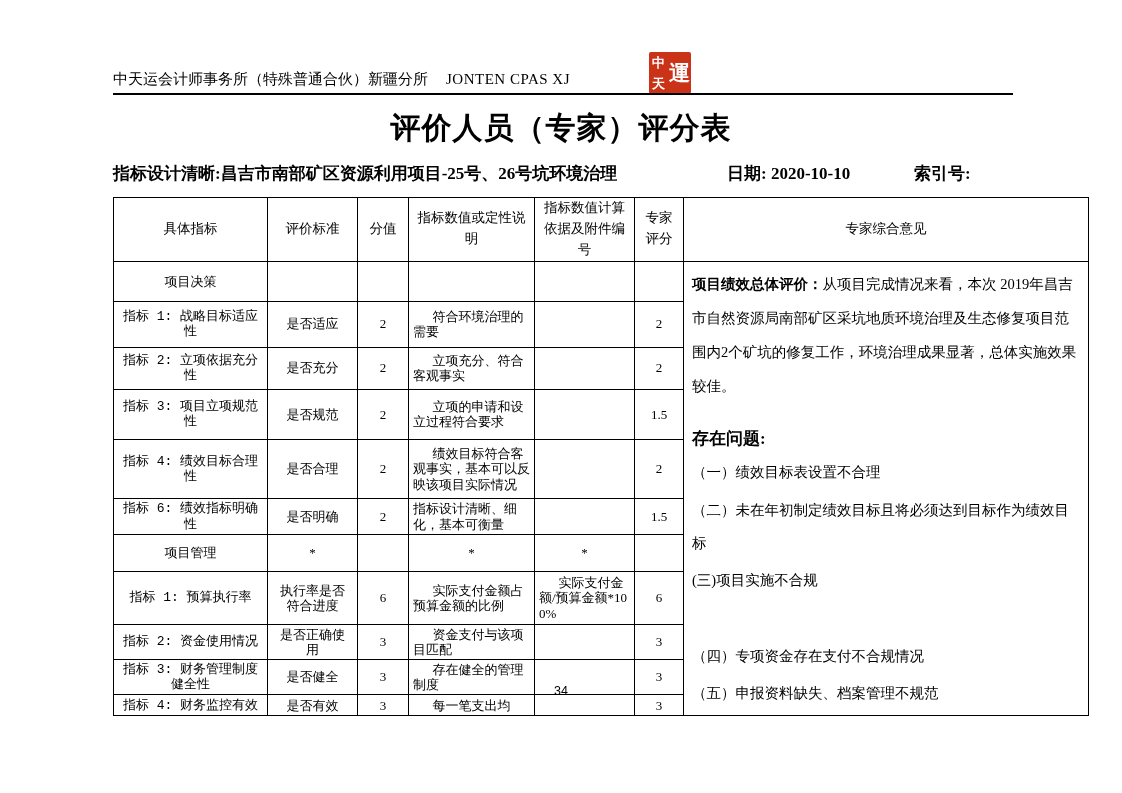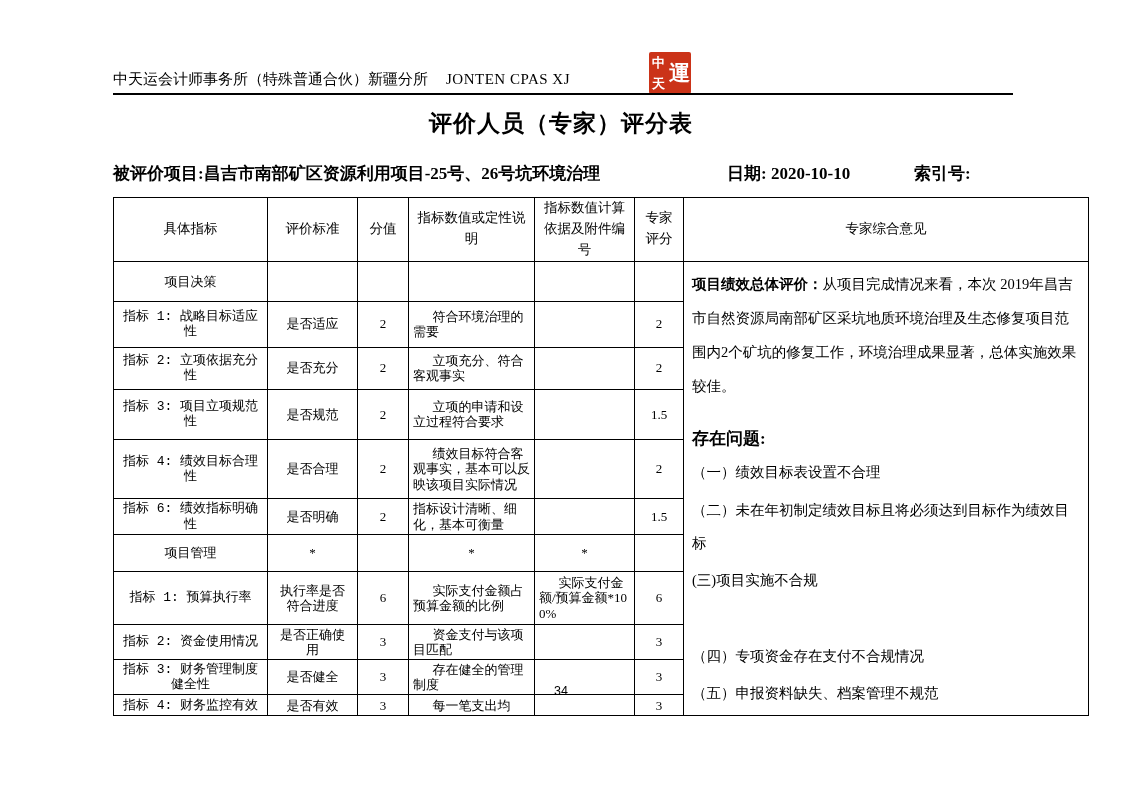--- a/index.html
+++ b/index.html
@@ -11,21 +11,21 @@
   .firm-en{margin-left:18px;letter-spacing:.5px;}
   .head-rule{position:absolute;top:93px;left:113px;width:900px;height:2px;background:#000;}
   .seal{position:absolute;left:649px;top:52px;width:42px;height:42px;background:#cb3318;
         border-radius:2px;color:#fff;display:grid;grid-template-columns:45% 55%;grid-template-rows:1fr 1fr;
         font-weight:700;line-height:1;}
   .seal span{display:flex;align-items:center;justify-content:center;font-size:13px;}
   .seal .seal-right{grid-column:2;grid-row:1/3;font-size:21px;}
 
   
   .title{position:absolute;top:108px;left:0;width:1122px;text-align:center;
-         font-size:23px;font-weight:700;letter-spacing:1px;}
+         font-size:30px;font-weight:700;letter-spacing:1px;}
   .meta{position:absolute;top:162px;left:0;width:1122px;height:26px;font-size:17px;font-weight:700;}
   .meta .m-project{position:absolute;left:113px;top:0;}
   .meta .m-date{position:absolute;left:727px;top:0;}
   .meta .m-index{position:absolute;left:914px;top:0;}
 
   
   table.score{position:absolute;top:197px;left:113px;width:975px;table-layout:fixed;
               border-collapse:collapse;font-size:13px;line-height:1.18;}
   table.score th,table.score td{border:1px solid #000;padding:1px 4px;vertical-align:middle;
               font-weight:400;word-break:break-all;overflow:hidden;}
@@ -75,21 +75,21 @@
   <div class="seal">
     <span>中</span>
     <span class="seal-right">運</span>
     <span>天</span>
   </div>
   <div class="head-rule"></div>
 
   <div class="title">评价人员（专家）评分表</div>
 
   <div class="meta">
-    <span class="m-project"><span>被评价项目:</span><span>昌吉市南部矿区资源利用项目-25号、26号坑环境治理</span></span>
+    <span class="m-project"><span>指标设计清晰:</span><span>昌吉市南部矿区资源利用项目-25号、26号坑环境治理</span></span>
     <span class="m-date"><span>日期:</span> <span>2020-10-10</span></span>
     <span class="m-index"><span>索引号:</span><span></span></span>
   </div>
 
   <table class="score">
     <colgroup>
       <col style="width:154px">
         <col style="width:90px">
         <col style="width:51px">
       <col style="width:126px">

